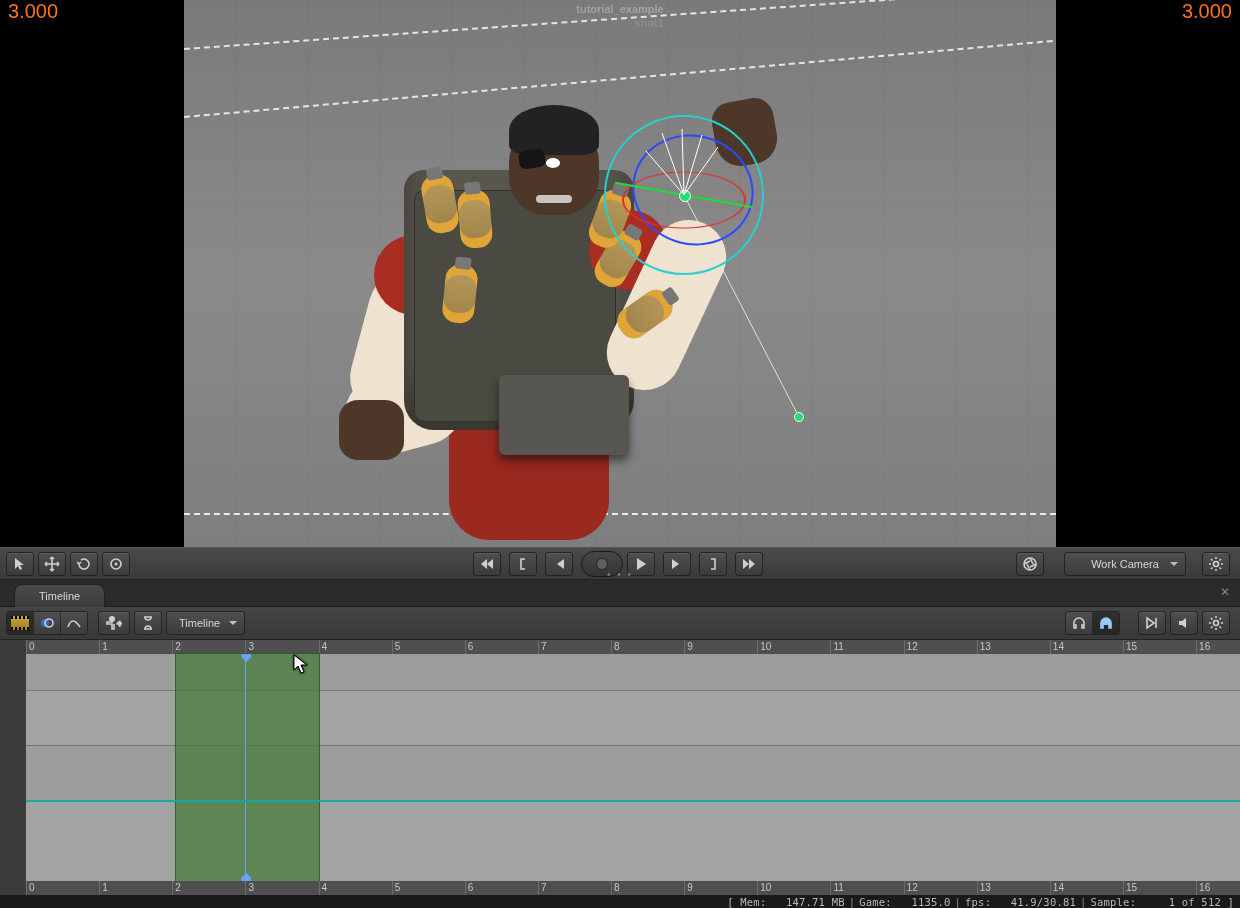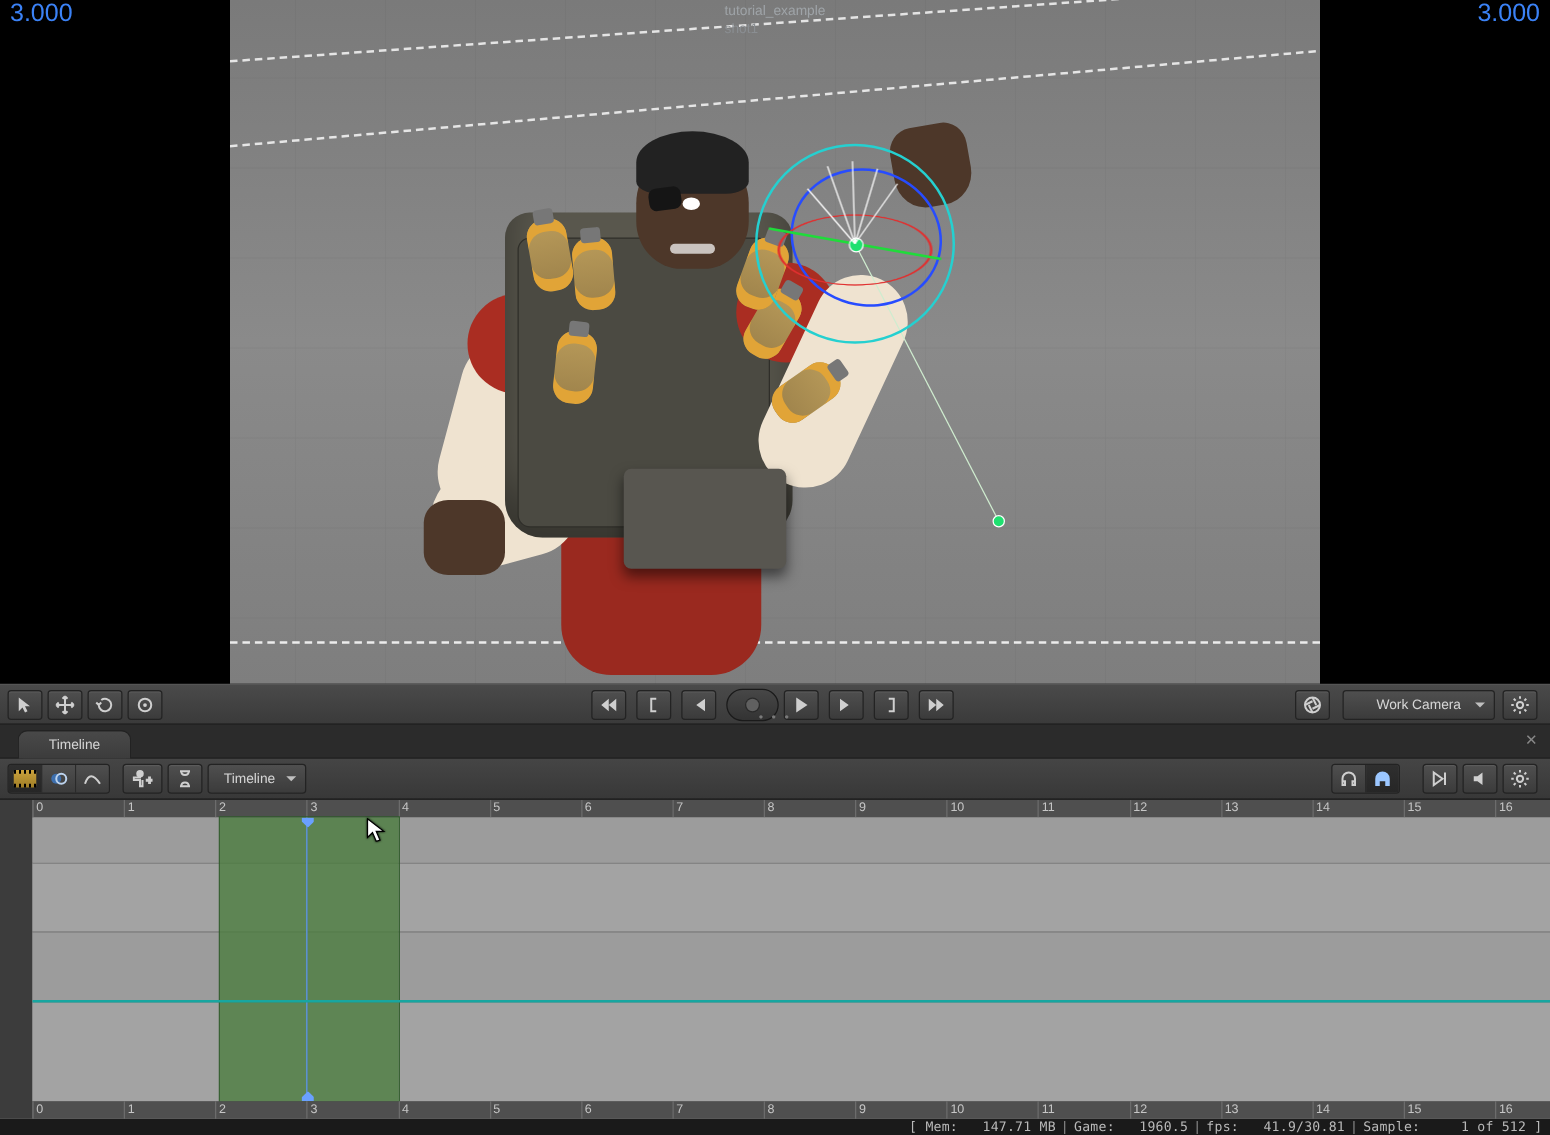--- a/index.html
+++ b/index.html
@@ -92,24 +92,24 @@
   .pivot2{position:absolute;left:610px;top:412px;width:8px;height:8px;background:#1fe070;border:1px solid #fff;border-radius:50%;}
   .bone-line{position:absolute;left:500px;top:195px;width:140px;height:230px;pointer-events:none;}
   .bone-line svg{width:100%;height:100%;}
 
   
   .hdr {
     position: absolute; top: 0; left: 0; right: 0; height: 30px;
     display:flex; align-items:flex-start; justify-content:center;
     pointer-events:none;
   }
-  .hdr .center { text-align:left; line-height:14px; padding-top:2px;}
+  .hdr .center { text-align:right; line-height:14px; padding-top:2px;font-weight:bold;}
   .hdr .t1{color:#9fa4a8;font-size:11px;}
   .hdr .t2{color:#8a8e92;font-size:11px;}
-  .corner{position:absolute;top:0;color:#3b82f6;font-size:20px;font-weight:300;font-family:Verdana,Arial;}
+  .corner{position:absolute;top:0;color:#f97316;font-size:20px;font-weight:300;font-family:Verdana,Arial;}
   .corner.l{left:8px;}
   .corner.r{right:8px;}
 
   
   .midbar{position:relative;width:1240px;height:33px;background:linear-gradient(#4a4a4a,#3a3a3a);border-top:1px solid #555;border-bottom:1px solid #222;display:flex;align-items:center;padding:0 6px;box-sizing:border-box;}
   .btn{width:26px;height:22px;border:1px solid #232323;border-radius:3px;background:linear-gradient(#4f4f4f,#3b3b3b);display:flex;align-items:center;justify-content:center;margin-right:4px;color:#cfcfcf;box-shadow:inset 0 1px 0 rgba(255,255,255,.07);}
   .playgroup{position:absolute;left:50%;transform:translateX(-50%);display:flex;align-items:center;gap:4px;}
   .rec{width:40px;height:24px;border-radius:13px;background:linear-gradient(#474747,#333);border:1px solid #1a1a1a;display:flex;align-items:center;justify-content:center;}
   .rec .dot{width:10px;height:10px;border-radius:50%;background:#606060;box-shadow:0 0 0 1px #2a2a2a;}
   .cam-select{width:120px;height:22px;border:1px solid #232323;border-radius:3px;background:linear-gradient(#4f4f4f,#3b3b3b);display:flex;align-items:center;justify-content:center;font-size:11px;color:#d6d6d6;position:relative;}
@@ -288,21 +288,21 @@
           <path d="M6 3h4v10H6"></path>
         </svg>
       </div>
     <div class="btn">
         <svg class="icon-svg" viewBox="0 0 16 16">
           <path d="M2 3l6 5-6 5zM8 3l6 5-6 5z" fill="#cfcfcf" stroke="none"></path>
         </svg>
       </div>
   </div>
 
-  <div style="margin-left:auto;display:flex;align-items:center;gap:6px;">
+  <div style="margin-left:auto;display:flex;align-items:center;gap:16px;">
     <div class="btn">
         <svg class="icon-svg" viewBox="0 0 16 16">
           <circle cx="8" cy="8" r="6"></circle>
           <path d="M8 2l3 6M14 8l-6 3M8 14l-3-6M2 8l6-3"></path>
         </svg>
       </div>
     <div class="cam-select">
         <span>Work Camera</span>
       </div>
     <div class="btn">
@@ -489,21 +489,21 @@
       </svg>
   </div>
 </div>
 
 <div class="status">
   <span>[&nbsp;</span>
   <span>Mem:</span>&nbsp;&nbsp;&nbsp;
   <span>147.71 MB</span>
   <span class="sep">|</span>
   <span>Game:</span>&nbsp;&nbsp;&nbsp;
-  <span>1960.5</span>
+  <span>1135.0</span>
   <span class="sep">|</span>
   <span>fps:</span>&nbsp;&nbsp;&nbsp;
   <span>41.9/30.81</span>
   <span class="sep">|</span>
   <span>Sample:</span>&nbsp;&nbsp;&nbsp;&nbsp;&nbsp;
   <span>1 of 512</span>
   <span>&nbsp;]</span>
 </div>
 
 </body></html>

